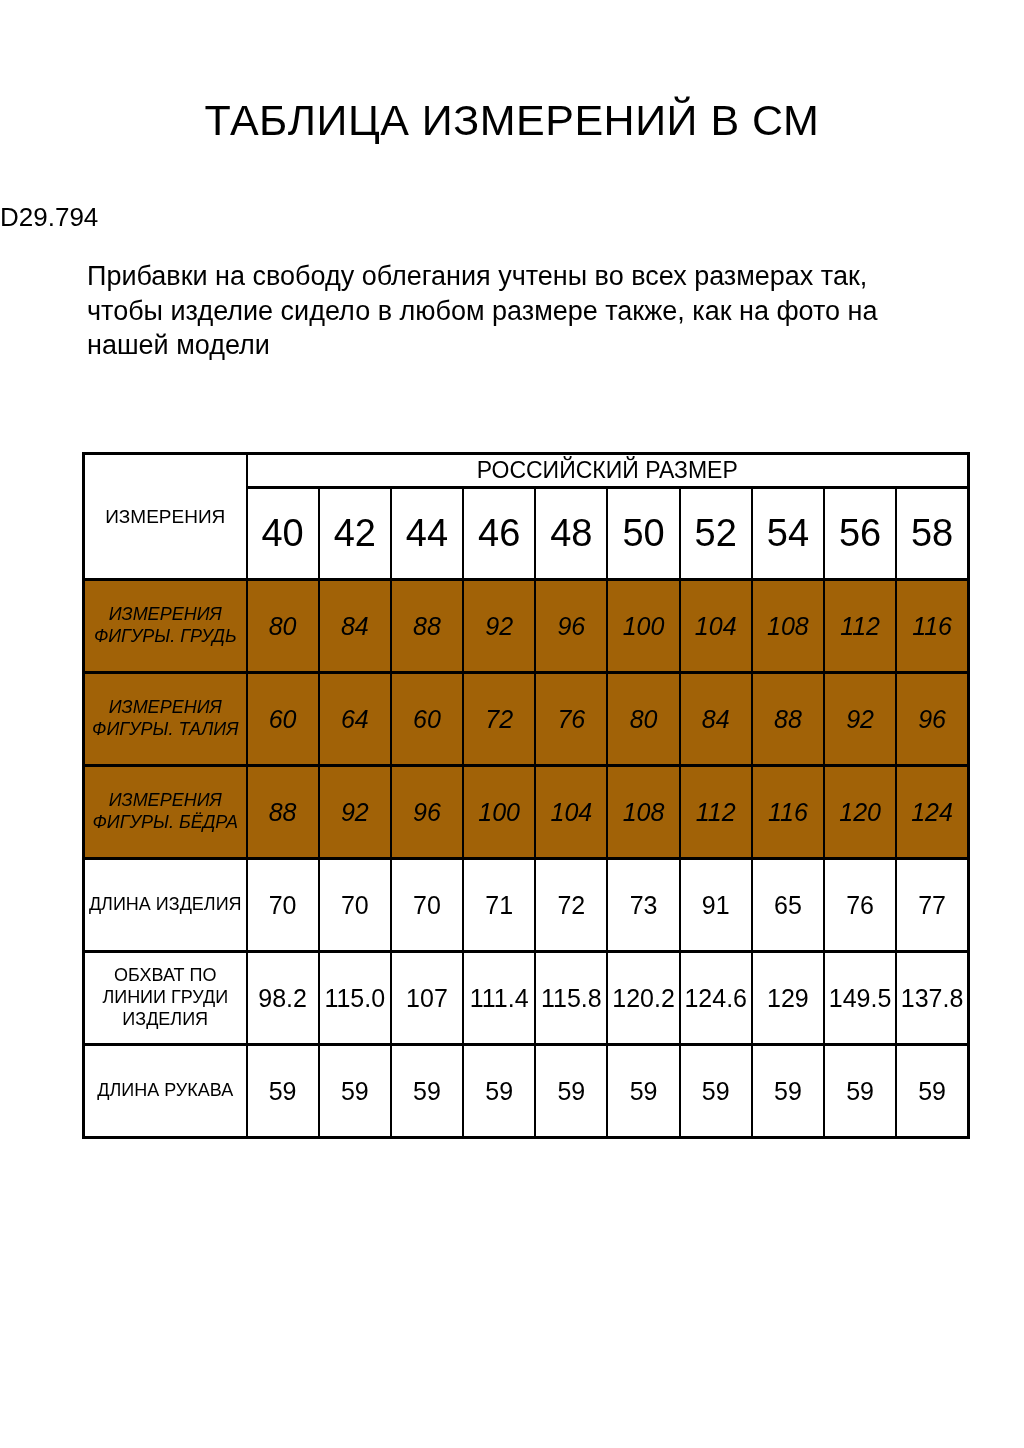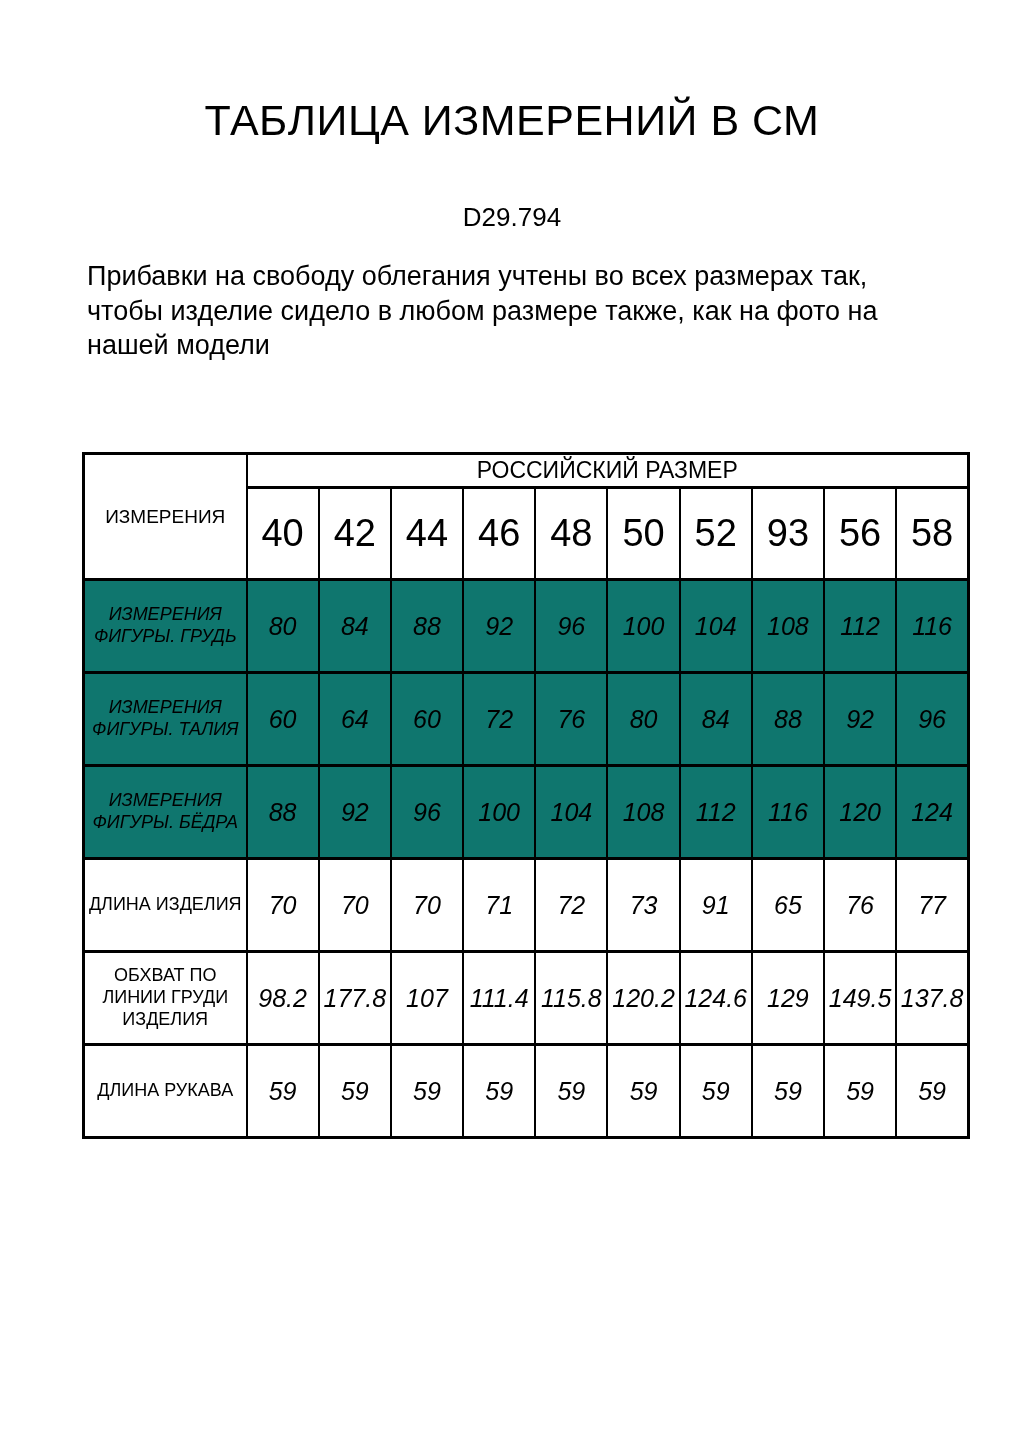--- a/index.html
+++ b/index.html
@@ -24,21 +24,21 @@
     padding-top: 96px;
     text-align: center;
     font-size: 43px;
     font-weight: normal;
     letter-spacing: 0.5px;
     line-height: 1.15;
   }
   .code {
     margin: 0;
     padding-top: 57px;
-    text-align: center;
+    text-align: left;
     font-size: 26px;
     font-weight: normal;
   }
   .note {
     margin: 26px auto 0 auto;
     max-width: 850px;
     text-align: left;
     font-size: 27px;
     line-height: 1.27;
   }
@@ -74,24 +74,23 @@
   }
   tbody tr {
     height: 93px;
   }
   tbody th.row-label {
     font-size: 18px;
     line-height: 1.22;
   }
   tbody td.value-cell {
     font-size: 25px;
-    font-style: italic;
   }
   tr.shaded th, tr.shaded td {
-    background: #0f766e;
+    background: #a16207;
   }
   tr.italic th, tr.italic td {
     font-style: italic;
   }
 </style>
 </head>
 <body>
 
 <div class="page">
 
@@ -112,21 +111,21 @@
         <th class="group-header-cell" colspan="10">РОССИЙСКИЙ РАЗМЕР</th>
       </tr>
       <tr id="sizes-row">
           <th class="size-cell">40</th>
           <th class="size-cell">42</th>
           <th class="size-cell">44</th>
           <th class="size-cell">46</th>
           <th class="size-cell">48</th>
           <th class="size-cell">50</th>
           <th class="size-cell">52</th>
-          <th class="size-cell">93</th>
+          <th class="size-cell">54</th>
           <th class="size-cell">56</th>
           <th class="size-cell">58</th>
         </tr>
     </thead>
     <tbody id="table-body">
         <tr class="shaded italic">
           <th class="row-label">ИЗМЕРЕНИЯ ФИГУРЫ. ГРУДЬ</th>
           <td class="value-cell">80</td>
           <td class="value-cell">84</td>
           <td class="value-cell">88</td>
@@ -173,21 +172,21 @@
           <td class="value-cell">72</td>
           <td class="value-cell">73</td>
           <td class="value-cell">91</td>
           <td class="value-cell">65</td>
           <td class="value-cell">76</td>
           <td class="value-cell">77</td>
         </tr>
         <tr>
           <th class="row-label">ОБХВАТ ПО ЛИНИИ ГРУДИ ИЗДЕЛИЯ</th>
           <td class="value-cell">98.2</td>
-          <td class="value-cell">177.8</td>
+          <td class="value-cell">115.0</td>
           <td class="value-cell">107</td>
           <td class="value-cell">111.4</td>
           <td class="value-cell">115.8</td>
           <td class="value-cell">120.2</td>
           <td class="value-cell">124.6</td>
           <td class="value-cell">129</td>
           <td class="value-cell">149.5</td>
           <td class="value-cell">137.8</td>
         </tr>
         <tr>

